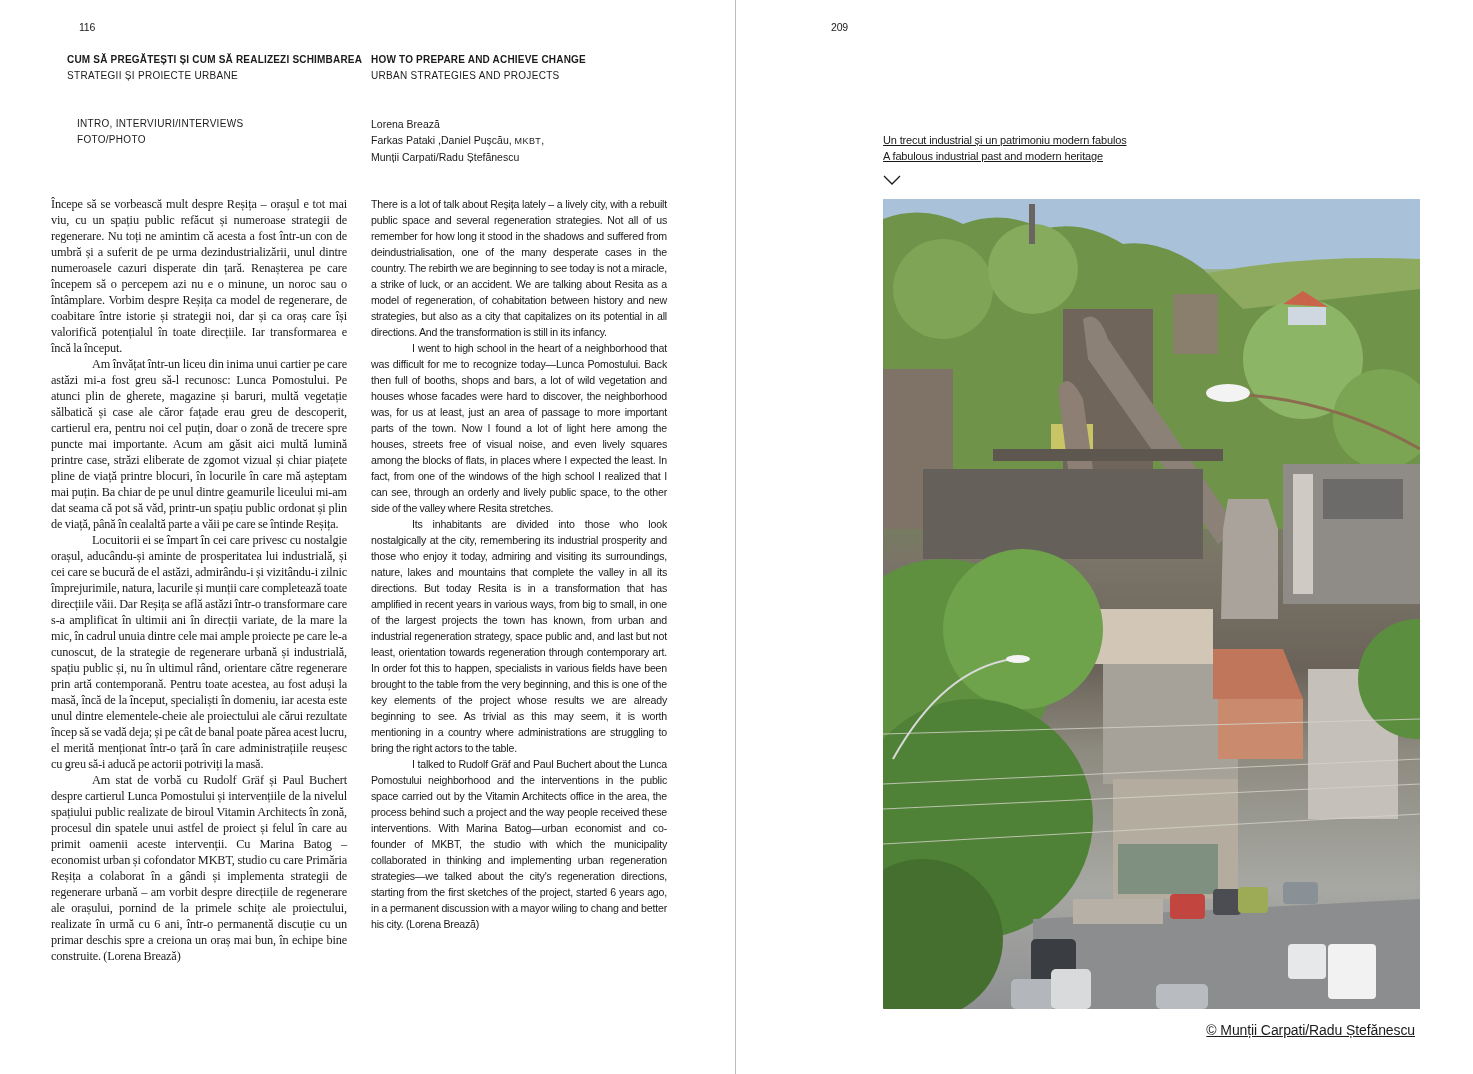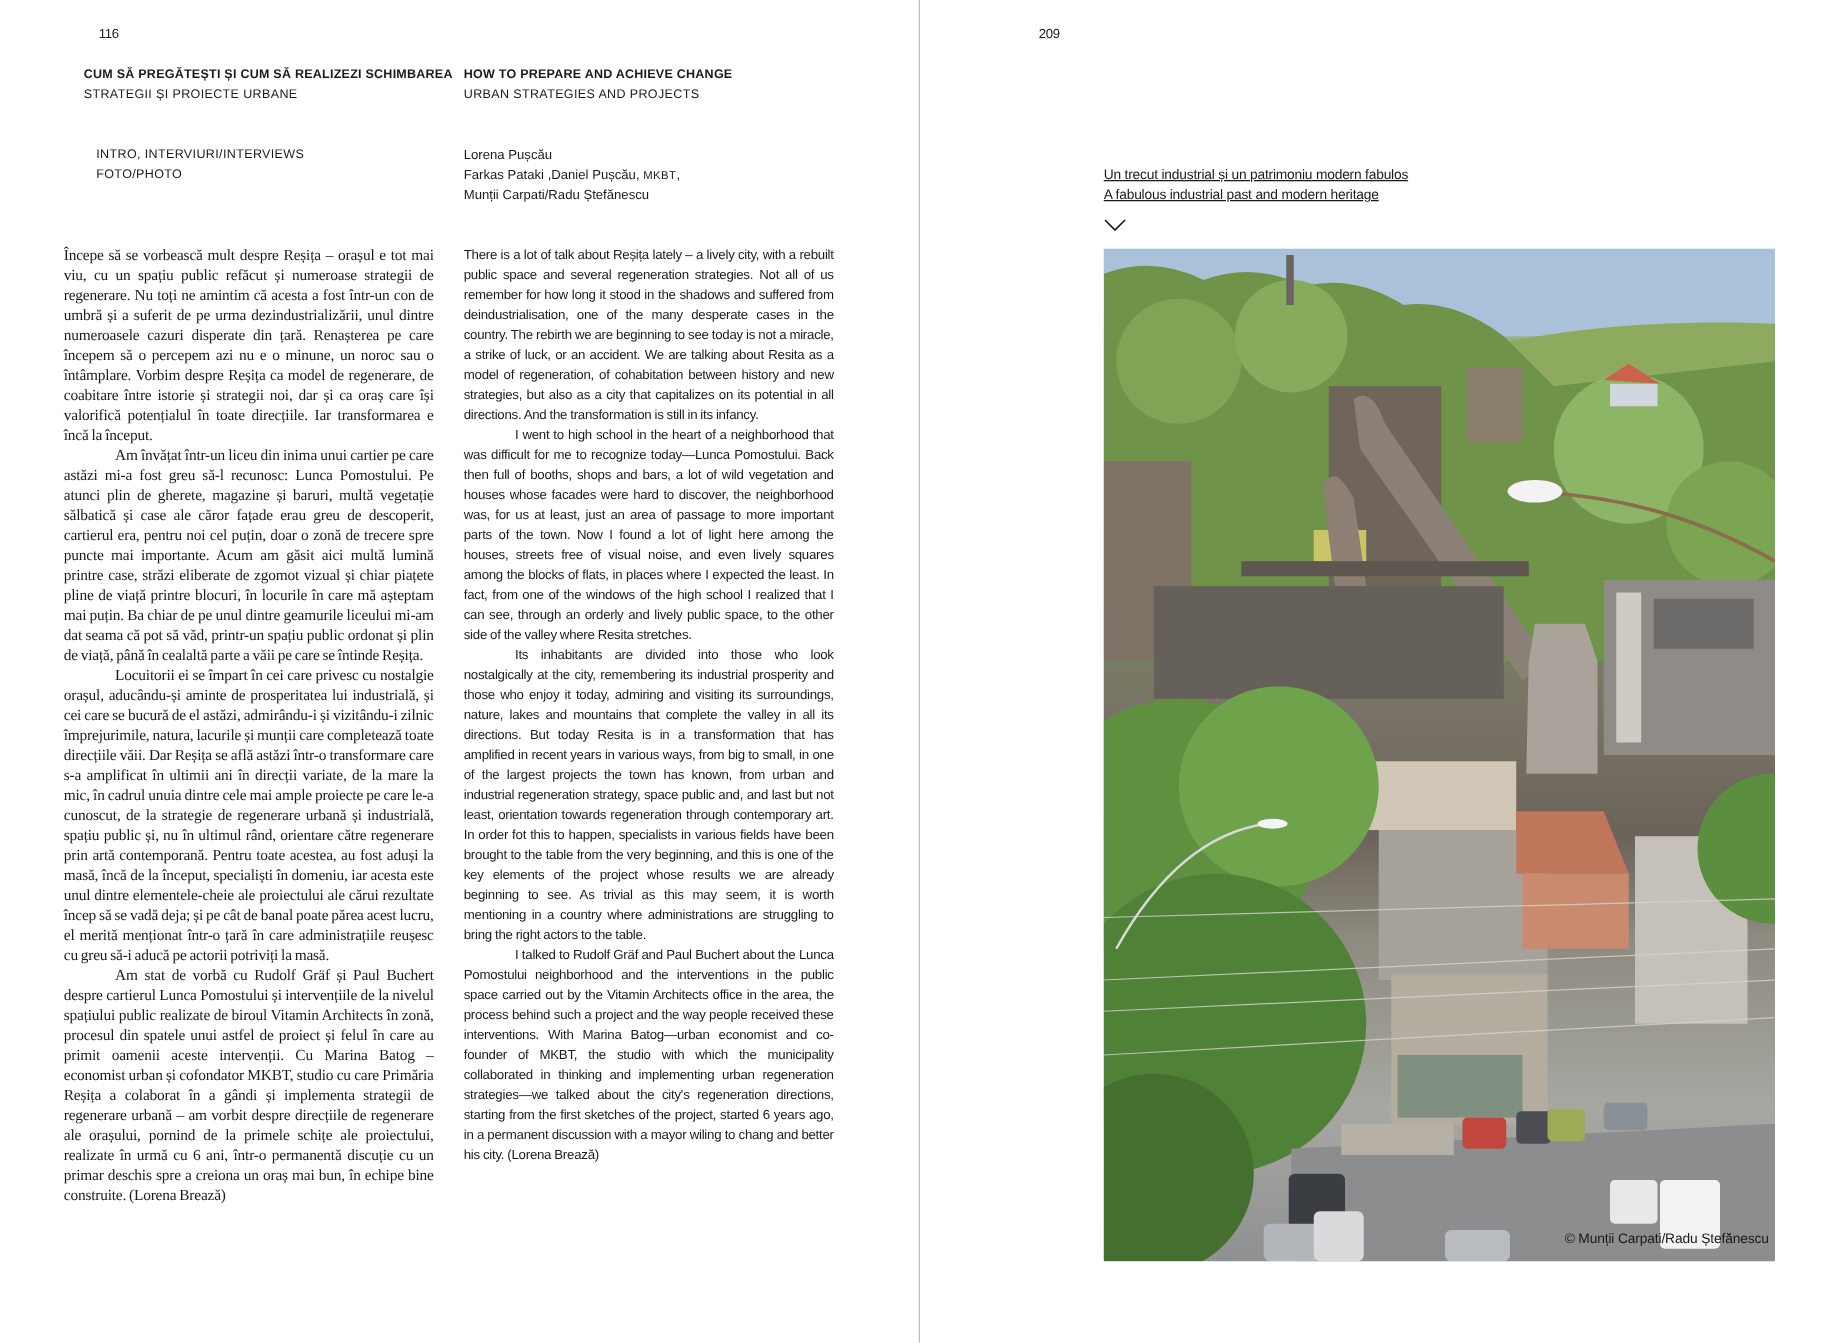--- a/index.html
+++ b/index.html
@@ -100,23 +100,24 @@
       width: 537px;
       height: 810px;
       overflow: hidden;
       background: linear-gradient(180deg, #9fbad6 0%, #b3c9dc 6%, #8da869 10%, #6f8f4e 30%, #7a7468 45%, #6b6359 58%, #8d8a7f 68%, #a7a8a3 85%, #8f9092 100%);
     }
     .photo svg { display: block; }
 
     .photo-credit {
       position: absolute;
       right: 58px;
-      top: 985px;
-      font-size: 11px;
+      top: 1022px;
+      font-size: 14px;
       letter-spacing: -0.1px;
+      text-decoration: underline;
     }
   </style>
 </head>
 <body>
 
 <div class="spread-divider"></div>
 
 <div class="page-number" style="left:51px;">116</div>
 
 <div class="hdr" style="left:51px; top:52px;margin-left:16px;">
@@ -128,21 +129,21 @@
   <div class="bold">HOW TO PREPARE AND ACHIEVE CHANGE</div>
   <div>URBAN STRATEGIES AND PROJECTS</div>
 </div>
 
 <div class="credits caps" style="left:51px; top:116px;">
   <div>INTRO, INTERVIURI/INTERVIEWS</div>
   <div>FOTO/PHOTO</div>
 </div>
 
 <div class="credits" style="left:371px; top:116px;">
-  <div>Lorena Pușcău</div>
+  <div>Lorena Brează</div>
   <div><span>Farkas Pataki ,Daniel Pușcău, </span><span class="sc">MKBT</span><span>,</span></div>
   <div>Munții Carpati/Radu Ștefănescu</div>
 </div>
 
 <div class="body-col col-ro">
   <p>Începe să se vorbească mult despre Reșița – orașul e tot mai viu, cu un spațiu public refăcut și numeroase strategii de regenerare. Nu toți ne amintim că acesta a fost într-un con de umbră și a suferit de pe urma dezindustrializării, unul dintre numeroasele cazuri disperate din țară. Renașterea pe care începem să o percepem azi nu e o minune, un noroc sau o întâmplare. Vorbim despre Reșița ca model de regenerare, de coabitare între istorie și strategii noi, dar și ca oraș care își valorifică potențialul în toate direcțiile. Iar transformarea e încă la început.</p>
   <p>Am învățat într-un liceu din inima unui cartier pe care astăzi mi-a fost greu să-l recunosc: Lunca Pomostului. Pe atunci plin de gherete, magazine și baruri, multă vegetație sălbatică și case ale căror fațade erau greu de descoperit, cartierul era, pentru noi cel puțin, doar o zonă de trecere spre puncte mai importante. Acum am găsit aici multă lumină printre case, străzi eliberate de zgomot vizual și chiar piațete pline de viață printre blocuri, în locurile în care mă așteptam mai puțin. Ba chiar de pe unul dintre geamurile liceului mi-am dat seama că pot să văd, printr-un spațiu public ordonat și plin de viață, până în cealaltă parte a văii pe care se întinde Reșița.</p>
   <p>Locuitorii ei se împart în cei care privesc cu nostalgie orașul, aducându-și aminte de prosperitatea lui industrială, și cei care se bucură de el astăzi, admirându-i și vizitându-i zilnic împrejurimile, natura, lacurile și munții care completează toate direcțiile văii. Dar Reșița se află astăzi într-o transformare care s-a amplificat în ultimii ani în direcții variate, de la mare la mic, în cadrul unuia dintre cele mai ample proiecte pe care le-a cunoscut, de la strategie de regenerare urbană și industrială, spațiu public și, nu în ultimul rând, orientare către regenerare prin artă contemporană. Pentru toate acestea, au fost aduși la masă, încă de la început, specialiști în domeniu, iar acesta este unul dintre elementele-cheie ale proiectului ale cărui rezultate încep să se vadă deja; și pe cât de banal poate părea acest lucru, el merită menționat într-o țară în care administrațiile reușesc cu greu să-i aducă pe actorii potriviți la masă.</p>
   <p>Am stat de vorbă cu Rudolf Gräf și Paul Buchert despre cartierul Lunca Pomostului și intervențiile de la nivelul spațiului public realizate de biroul Vitamin Architects în zonă, procesul din spatele unui astfel de proiect și felul în care au primit oamenii aceste intervenții. Cu Marina Batog – economist urban și cofondator MKBT, studio cu care Primăria Reșița a colaborat în a gândi și implementa strategii de regenerare urbană – am vorbit despre direcțiile de regenerare ale orașului, pornind de la primele schițe ale proiectului, realizate în urmă cu 6 ani, într-o permanentă discuție cu un primar deschis spre a creiona un oraș mai bun, în echipe bine construite. (Lorena Brează)</p>
 </div>

